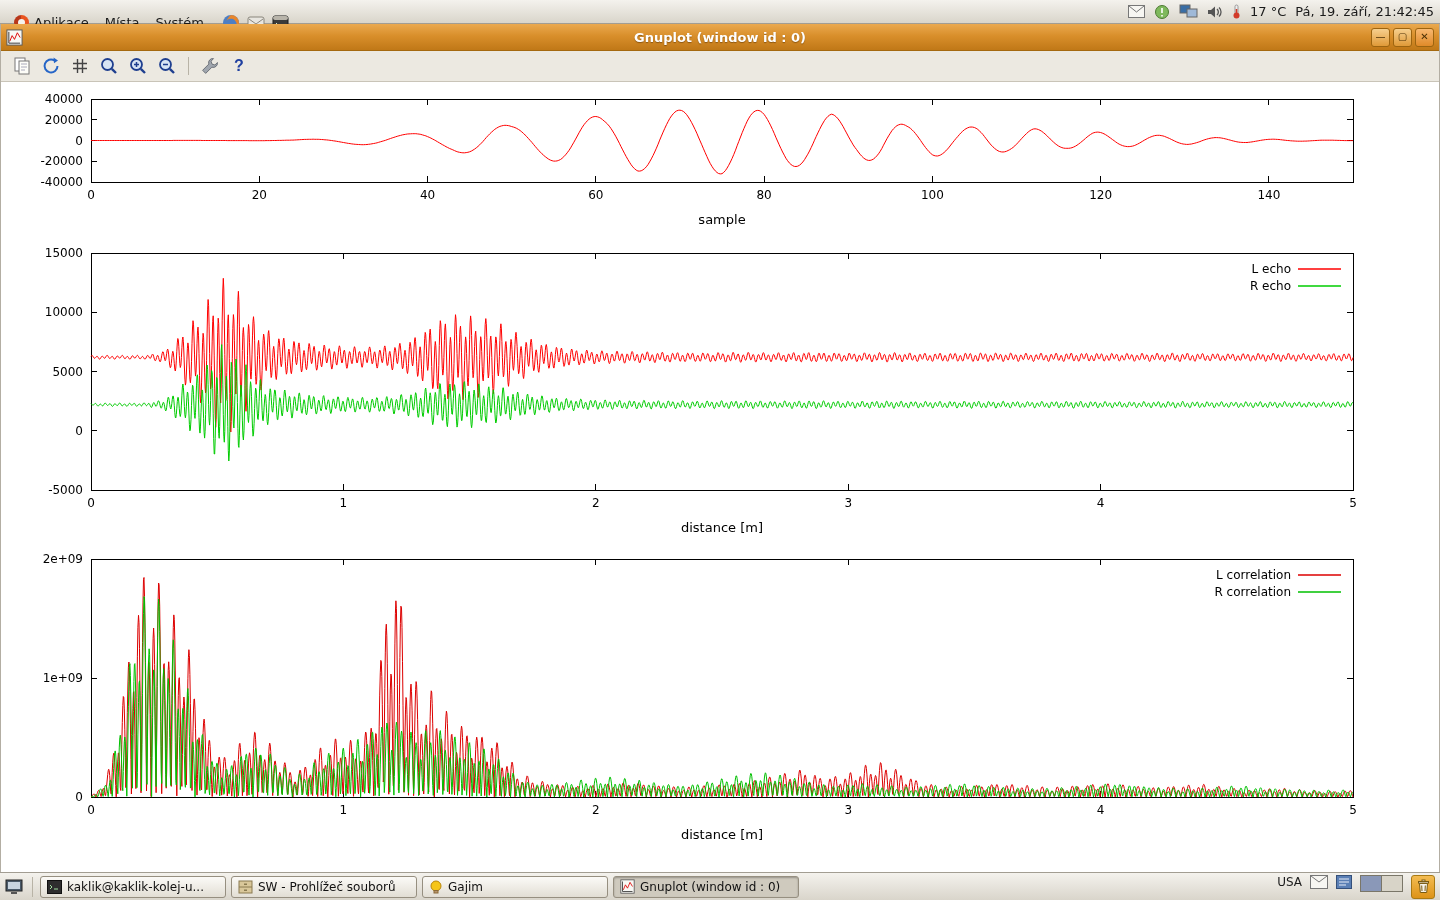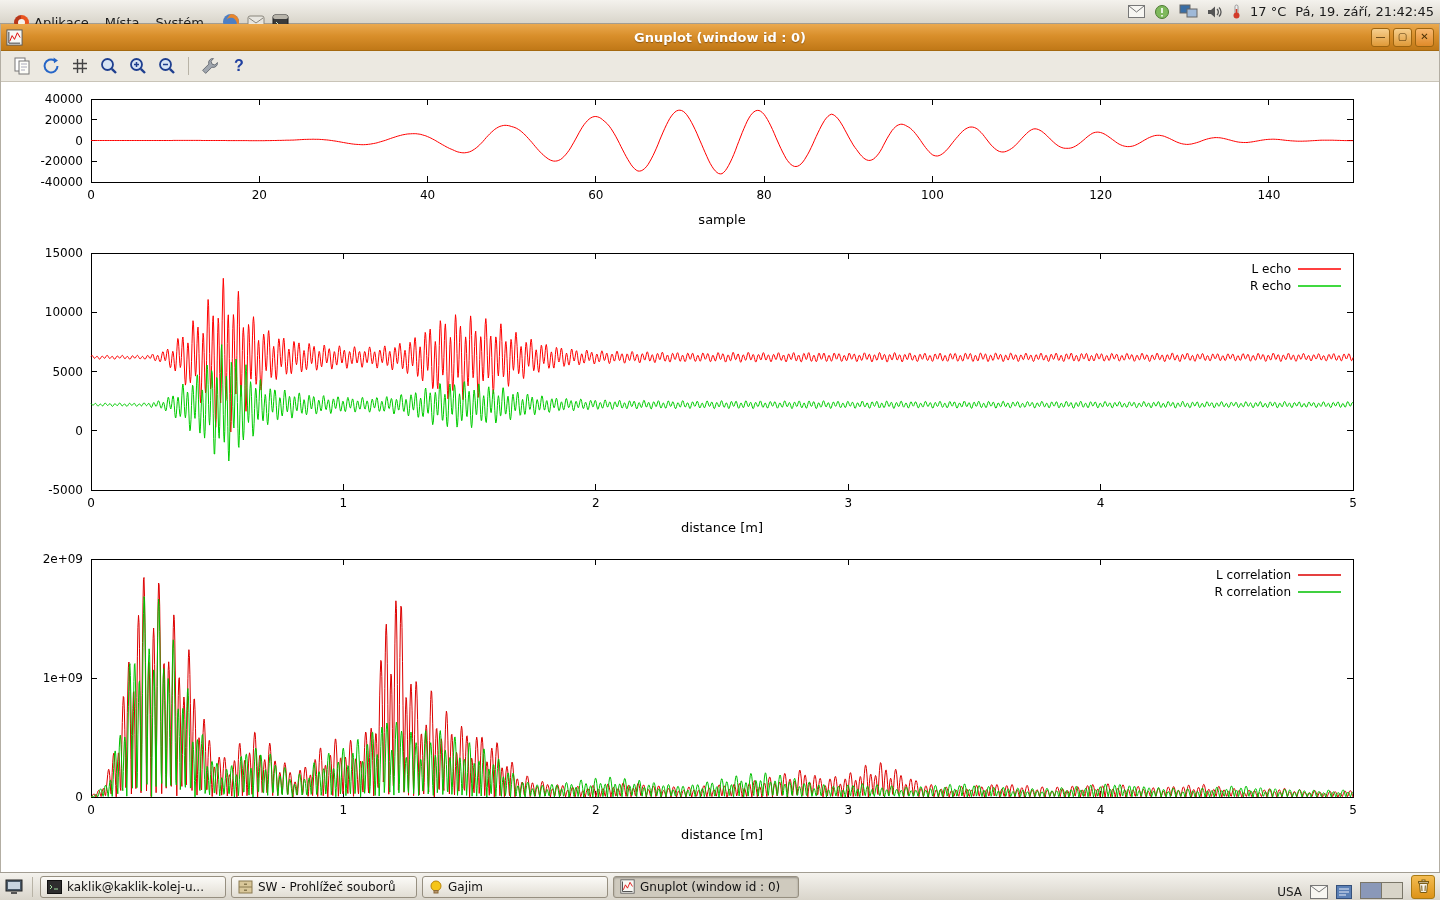--- a/index.html
+++ b/index.html
@@ -2,21 +2,21 @@
 <html><head>
 <meta charset="utf-8">
 <style>
   html,body{margin:0;padding:0;}
   body{width:1440px;height:900px;overflow:hidden;background:#d8d4cb;
        font-family:"DejaVu Sans","Liberation Sans",sans-serif;color:#1a1a1a;}
   
   .top-panel{position:absolute;top:0;left:0;right:0;height:24px;box-sizing:border-box;
     background:linear-gradient(#f4f2ed,#d9d5cb);border-bottom:1px solid #a29d92;
     display:flex;align-items:center;justify-content:space-between;padding:0 6px;font-size:13px;}
-  .panel-left{display:flex;align-items:flex-start;margin-top:22px;}
+  .panel-left{display:flex;align-items:center;margin-top:22px;}
   .menu-item{display:flex;align-items:center;gap:5px;padding:2px 8px;border-radius:2px;cursor:default;}
   .ubuntu-logo{width:15px;height:15px;border-radius:50%;position:relative;
     background:conic-gradient(#e95420 0 120deg,#f6b044 120deg 240deg,#b8371a 240deg 360deg);}
   .ubuntu-logo::after{content:"";position:absolute;left:4px;top:4px;width:7px;height:7px;border-radius:50%;background:#f4f2ed;}
   .launchers{display:flex;align-items:center;gap:7px;margin-left:10px;}
   .panel-right{display:flex;align-items:center;gap:9px;margin-left:45px;}
   .tray-text{font-size:13px;}
   .icon-box{display:inline-flex;align-items:center;justify-content:center;}
   
   .window{position:absolute;top:24px;left:0;right:0;bottom:28px;display:flex;flex-direction:column;
@@ -43,21 +43,21 @@
   .taskbar{position:absolute;left:0;right:0;bottom:0;height:28px;box-sizing:border-box;
     background:linear-gradient(#f4f2ed,#d9d5cb);border-top:1px solid #a29d92;
     display:flex;align-items:center;padding:0 5px;gap:5px;font-size:12px;}
   .show-desktop{margin-right:2px;display:flex;}
   .task-sep{width:1px;height:20px;background:#b8b3a6;margin:0 2px;}
   .task-btn{width:186px;height:22px;box-sizing:border-box;display:flex;align-items:center;gap:5px;
     padding:0 6px;border:1px solid #968f80;border-radius:3px;
     background:linear-gradient(#fbfaf7,#e2ded4);color:#111;overflow:hidden;white-space:nowrap;font-family:inherit;font-size:12px;}
   .task-btn.active{background:#cfcabe;box-shadow:inset 0 1px 2px rgba(0,0,0,.28);}
   .task-label{overflow:hidden;text-overflow:ellipsis;}
-  .taskbar-right{margin-left:auto;display:flex;align-items:flex-end;gap:8px;}
+  .taskbar-right{margin-left:auto;display:flex;align-items:flex-start;gap:8px;}
   .ws-switcher{display:flex;border:1px solid #7a7668;background:#b8b4a8;}
   .ws-cell{width:20px;height:15px;}
   .ws-cell.active{background:#8a98b8;}
   .ws-cell.idle{background:#d8d4c8;border-left:1px solid #7a7668;}
   .trash-btn{width:24px;height:24px;border-radius:3px;border:1px solid #a97a14;
     background:linear-gradient(#f3bc52,#dd9318);display:flex;align-items:center;justify-content:center;padding:0;}
 </style>
 </head>
 <body>
 

